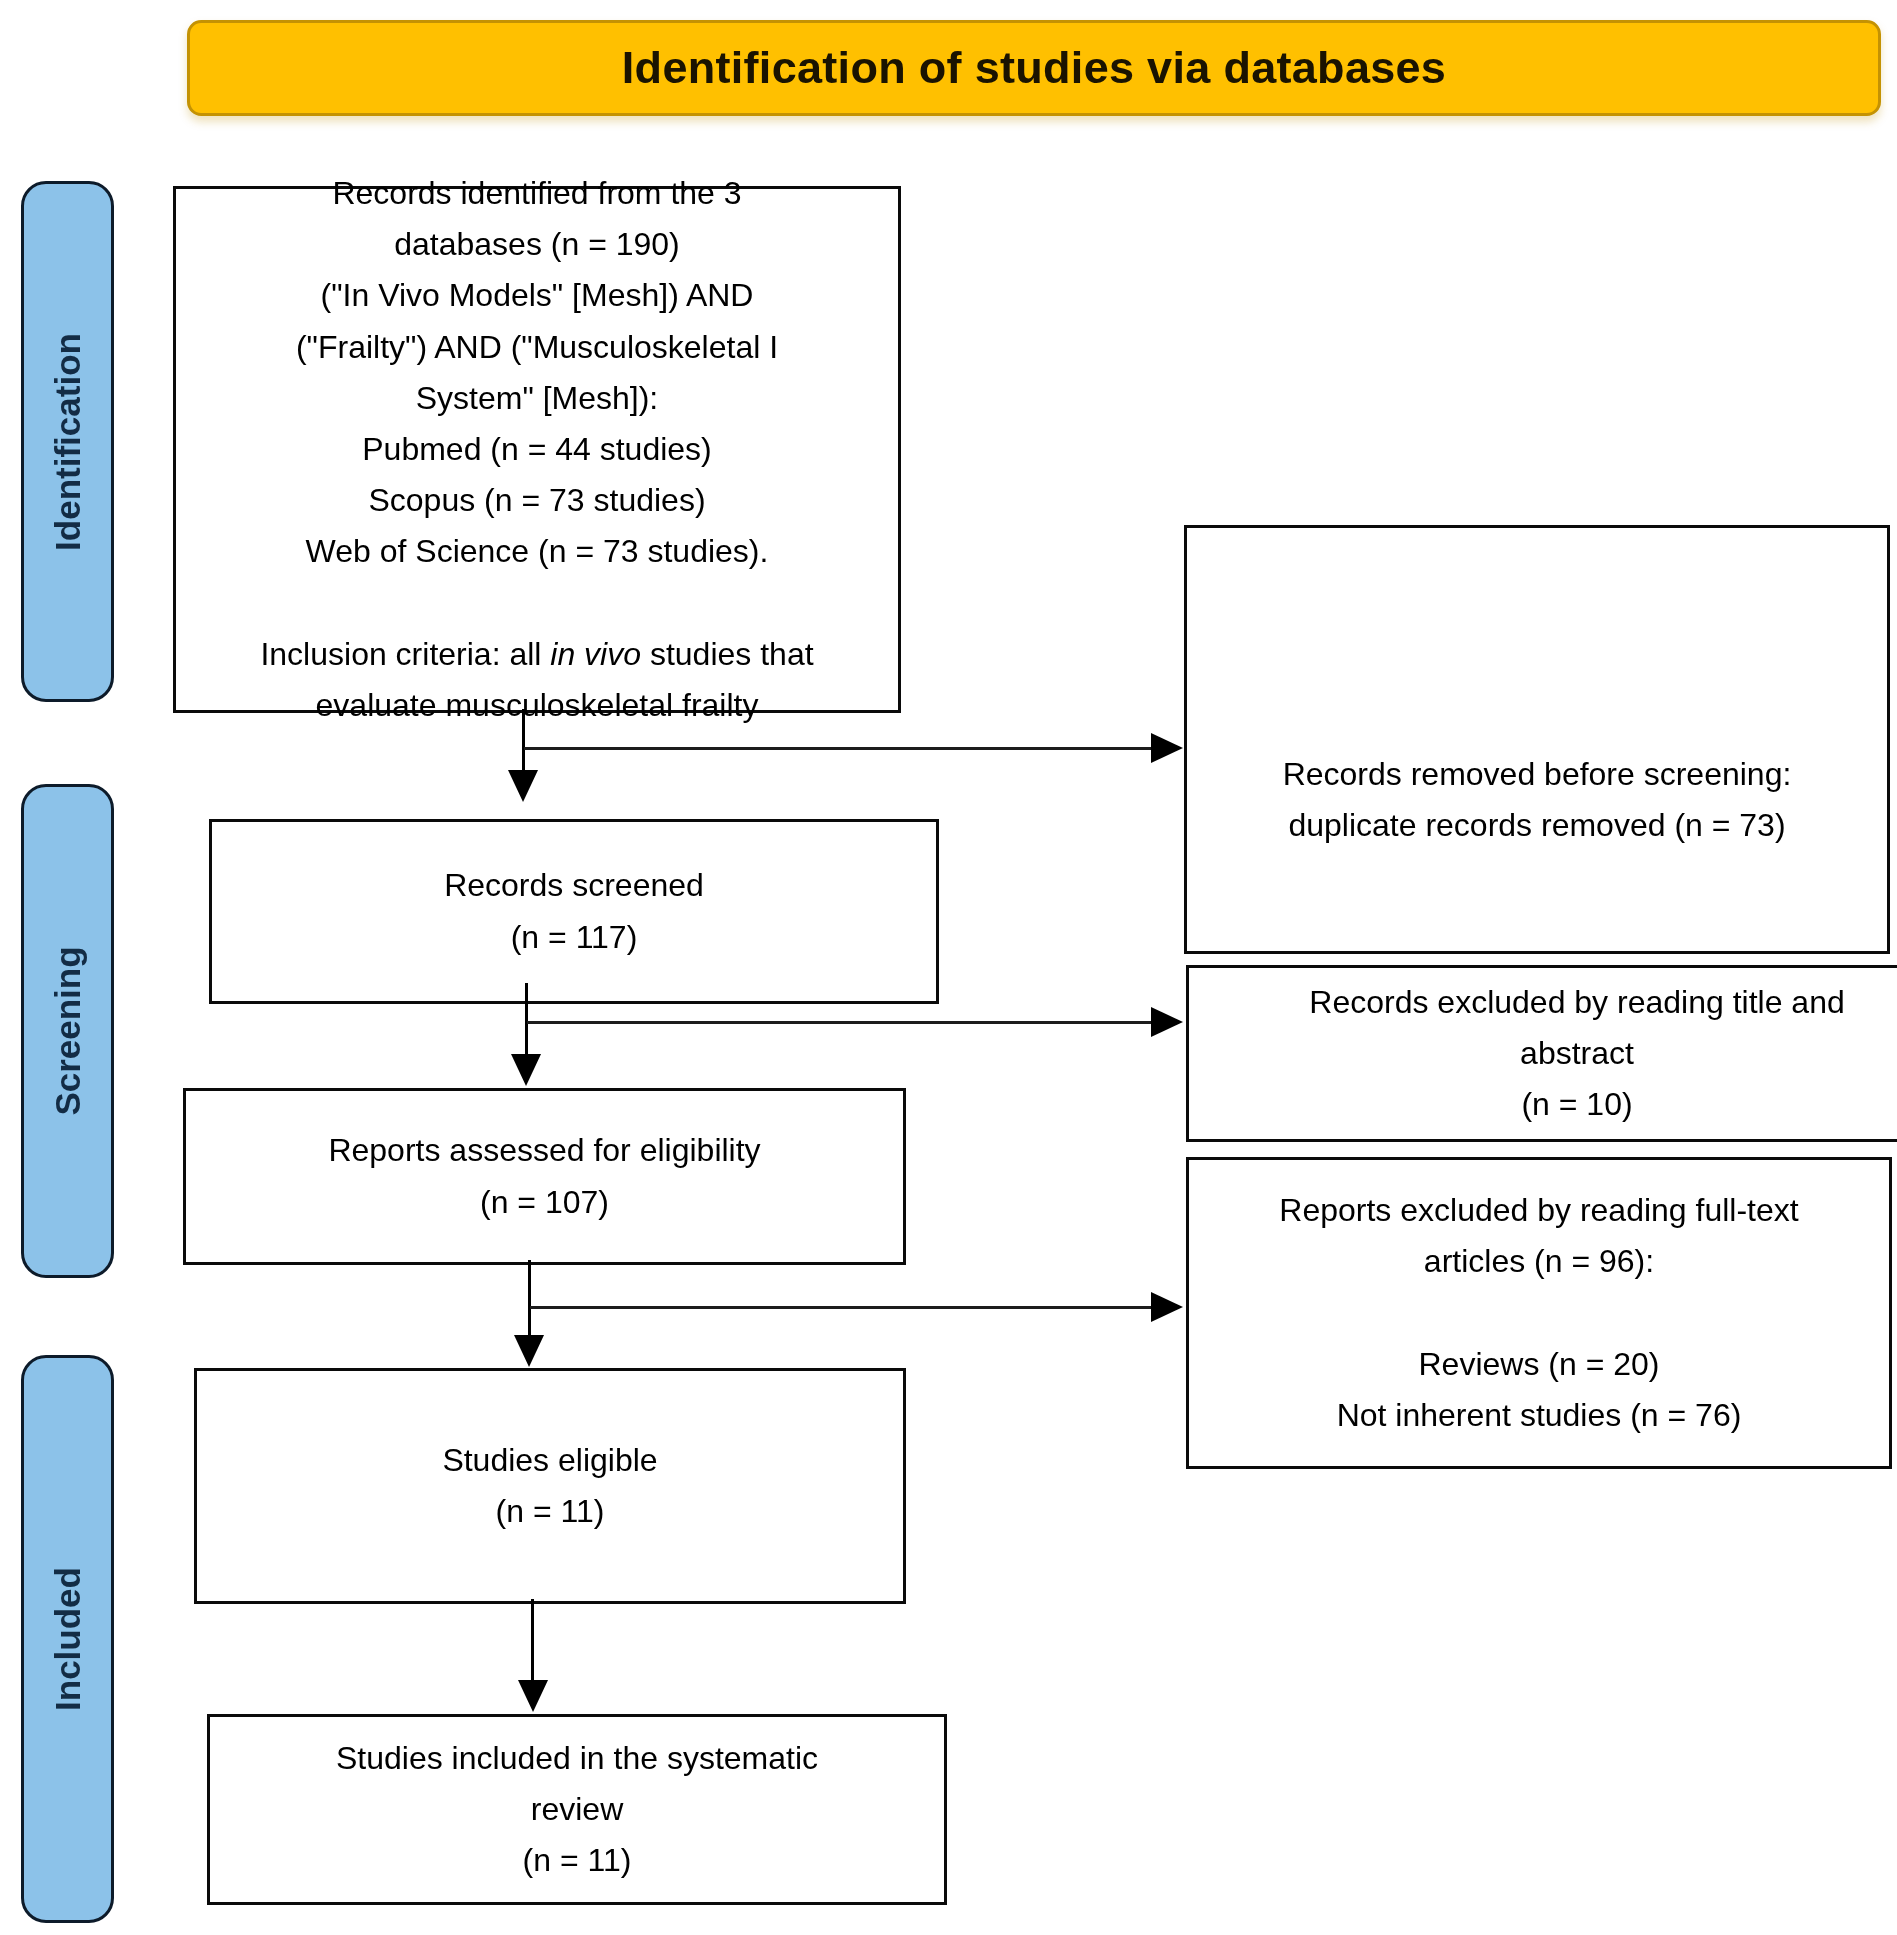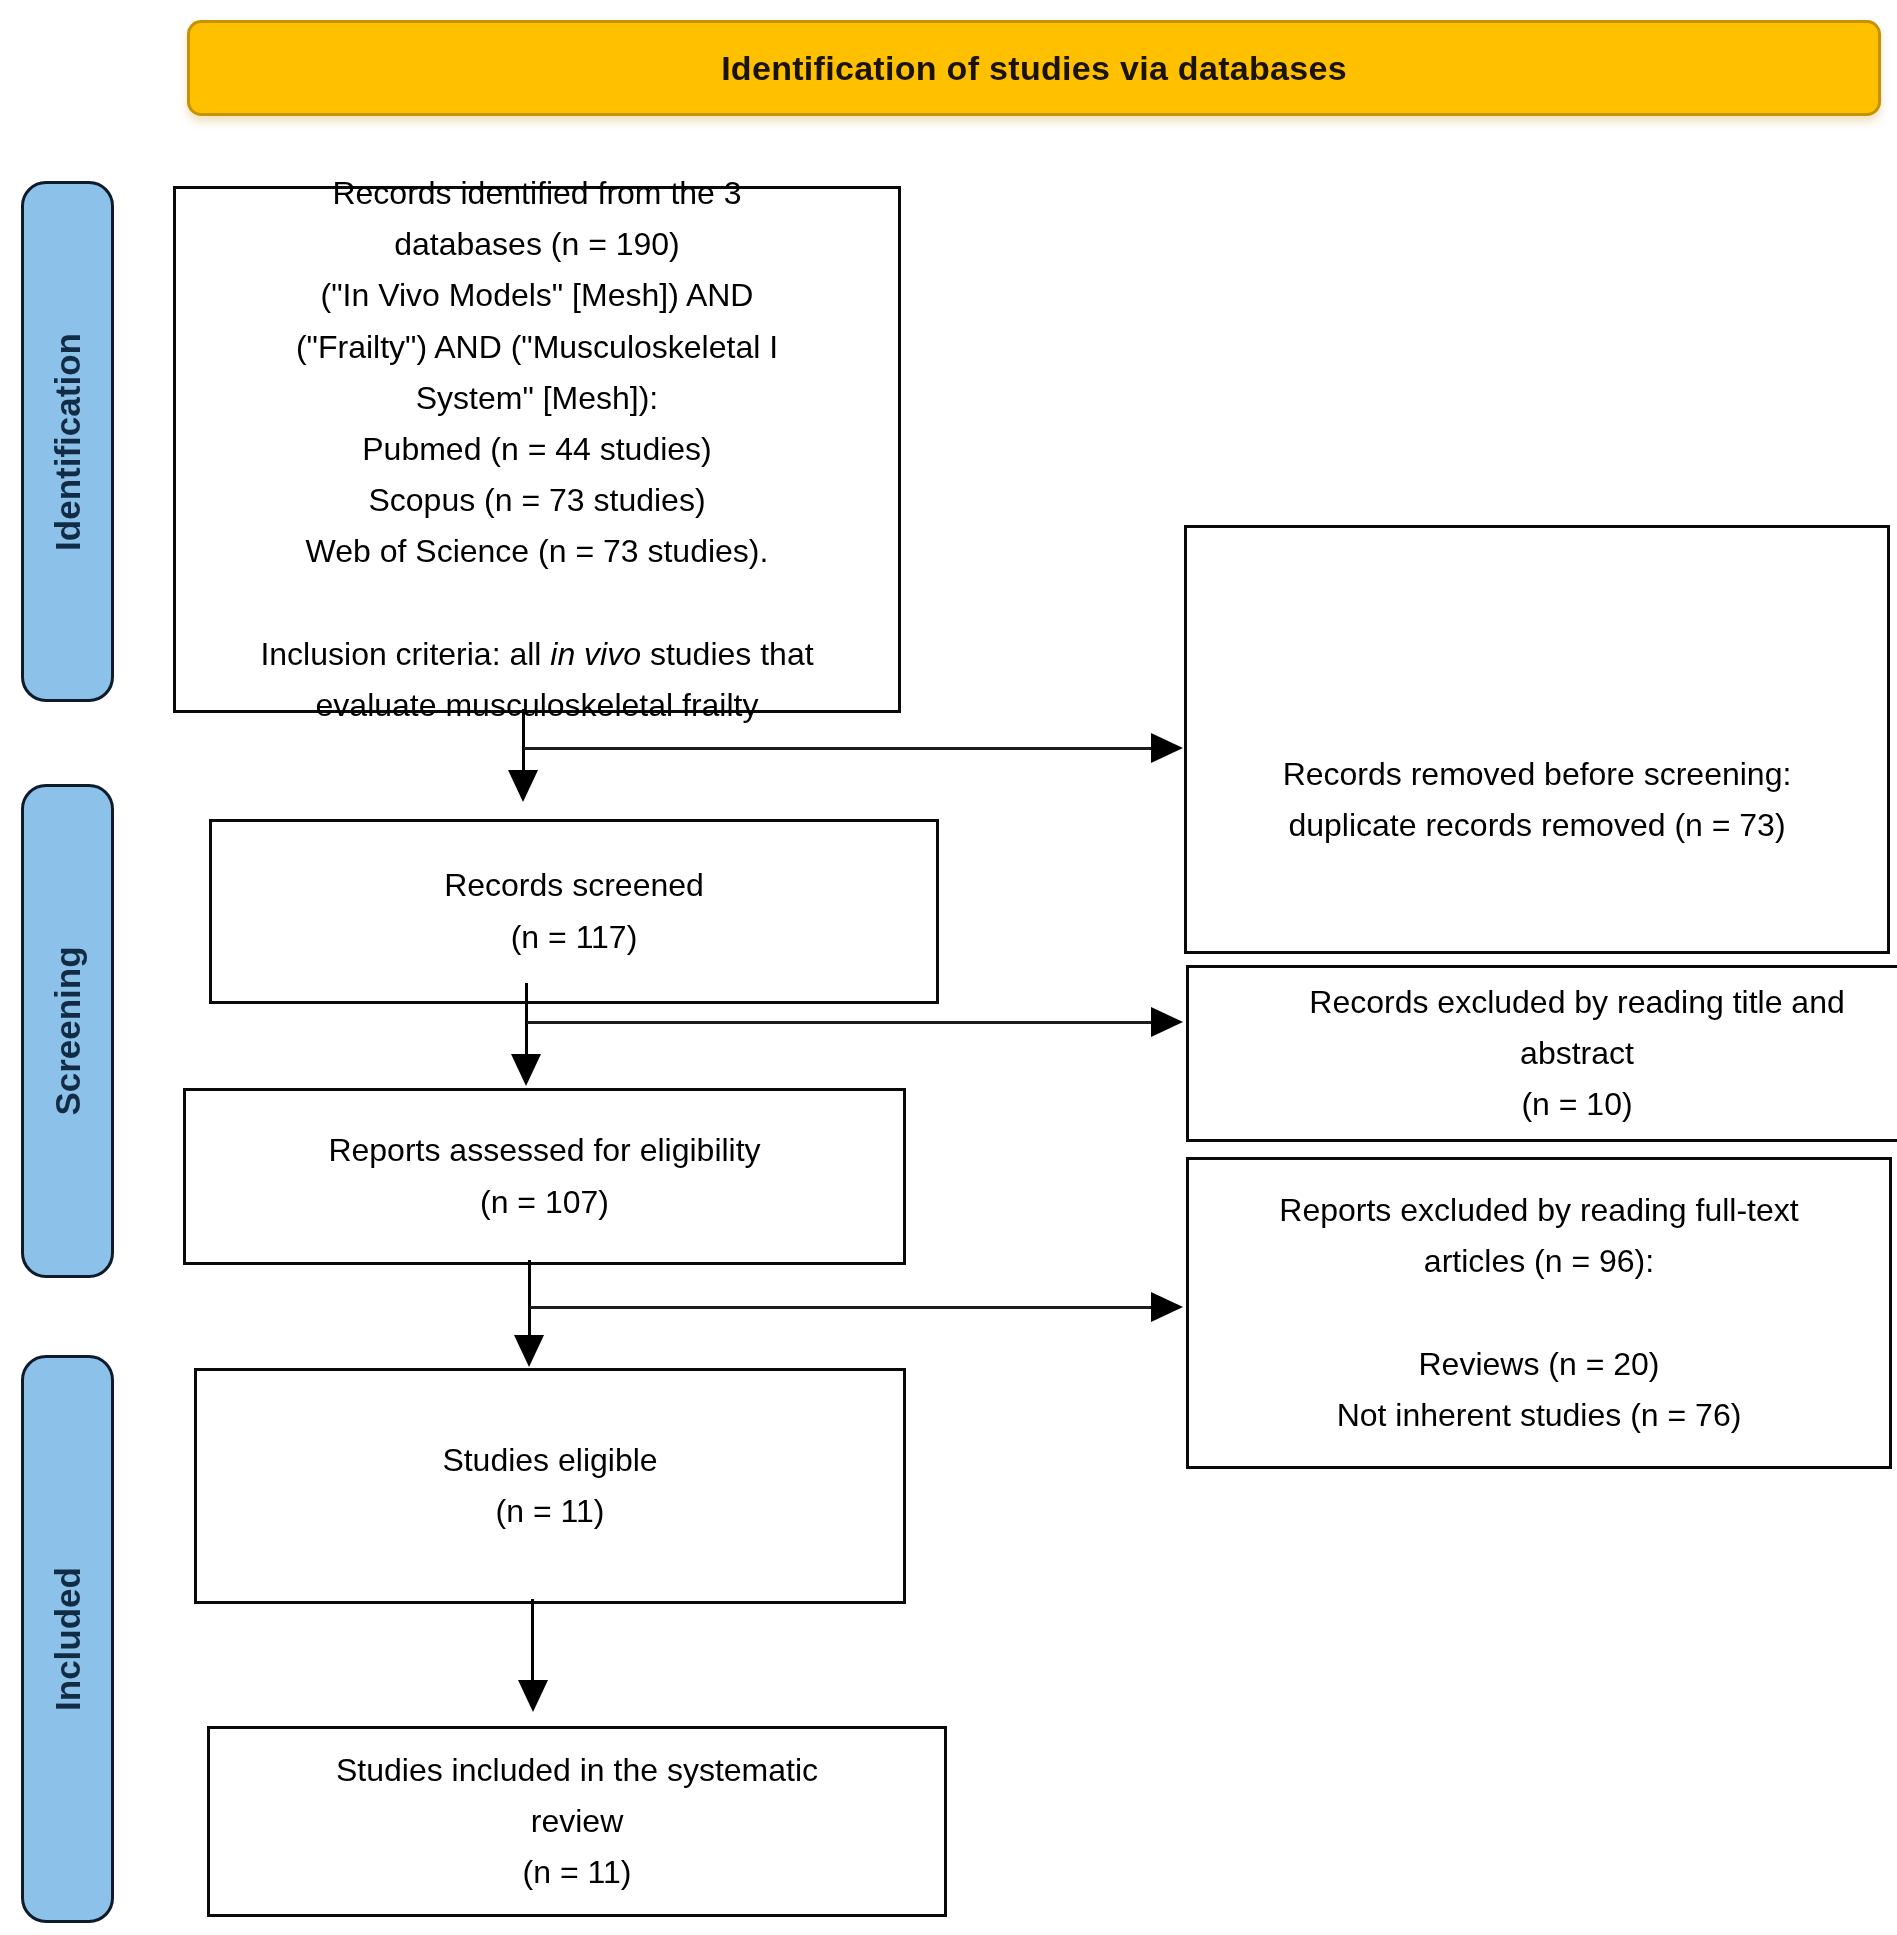--- a/index.html
+++ b/index.html
@@ -4,40 +4,40 @@
 <style>
   html,body{margin:0;padding:0;background:#ffffff;}
   body{width:1897px;height:1936px;position:relative;overflow:hidden;
        font-family:"Liberation Sans", sans-serif;color:#000;}
   .canvas{position:absolute;left:0;top:0;width:1897px;height:1936px;}
 
   .banner{position:absolute;left:187px;top:20px;width:1688px;height:90px;
           background:#FFC000;border:3.3px solid #C49203;border-radius:14.2px;
           display:flex;align-items:center;justify-content:center;
           box-shadow:0 5.5px 8.8px rgba(191,144,0,0.25);}
-  .banner span{font-size:34px;font-weight:bold;color:#1a1300;letter-spacing:0.3px;}
+  .banner span{font-size:45px;font-weight:bold;color:#1a1300;letter-spacing:0.3px;}
 
   .stage{position:absolute;background:#8CC2E9;border:3.3px solid #0d1b2a;border-radius:25px;
          display:flex;align-items:center;justify-content:center;}
   .stage span{transform:rotate(-90deg);white-space:nowrap;font-size:35px;font-weight:bold;
               color:#132c45;}
   .stage.ident{left:21px;top:181px;width:87px;height:515px;}
   .stage.screen{left:21px;top:784px;width:87px;height:488px;}
   .stage.incl{left:21px;top:1355px;width:87px;height:562px;}
 
   .box{position:absolute;background:#ffffff;border:3.3px solid #0a0a0a;
        display:flex;flex-direction:column;align-items:center;justify-content:center;
        text-align:center;font-size:32px;line-height:1.6;}
   .tline{min-height:1.6em;white-space:nowrap;}
 
   .box.bA{left:173px;top:186px;width:722px;height:521px;}
   .box.bB{left:173px;top:819px;width:724px;height:179px;margin-left:36px;}
   .box.bC{left:183px;top:1088px;width:717px;height:171px;}
   .box.bD{left:194px;top:1368px;width:706px;height:230px;}
-  .box.bE{left:207px;top:1714px;width:734px;height:185px;margin-top:12px;}
+  .box.bE{left:207px;top:1714px;width:734px;height:185px;}
 
   .box.r1{left:1184px;top:525px;width:700px;height:421px;justify-content:flex-start;padding-top:2px;}
   .box.r1 .pad{height:219px;}
   .box.r2{left:1186px;top:965px;width:700px;height:171px;padding-left:38px;}
   .box.r3{left:1186px;top:1157px;width:700px;height:306px;}
 
   .it{font-style:italic;}
   .spacer{min-height:1.6em;}
 
   .vline{position:absolute;width:3.3px;background:#000;}

